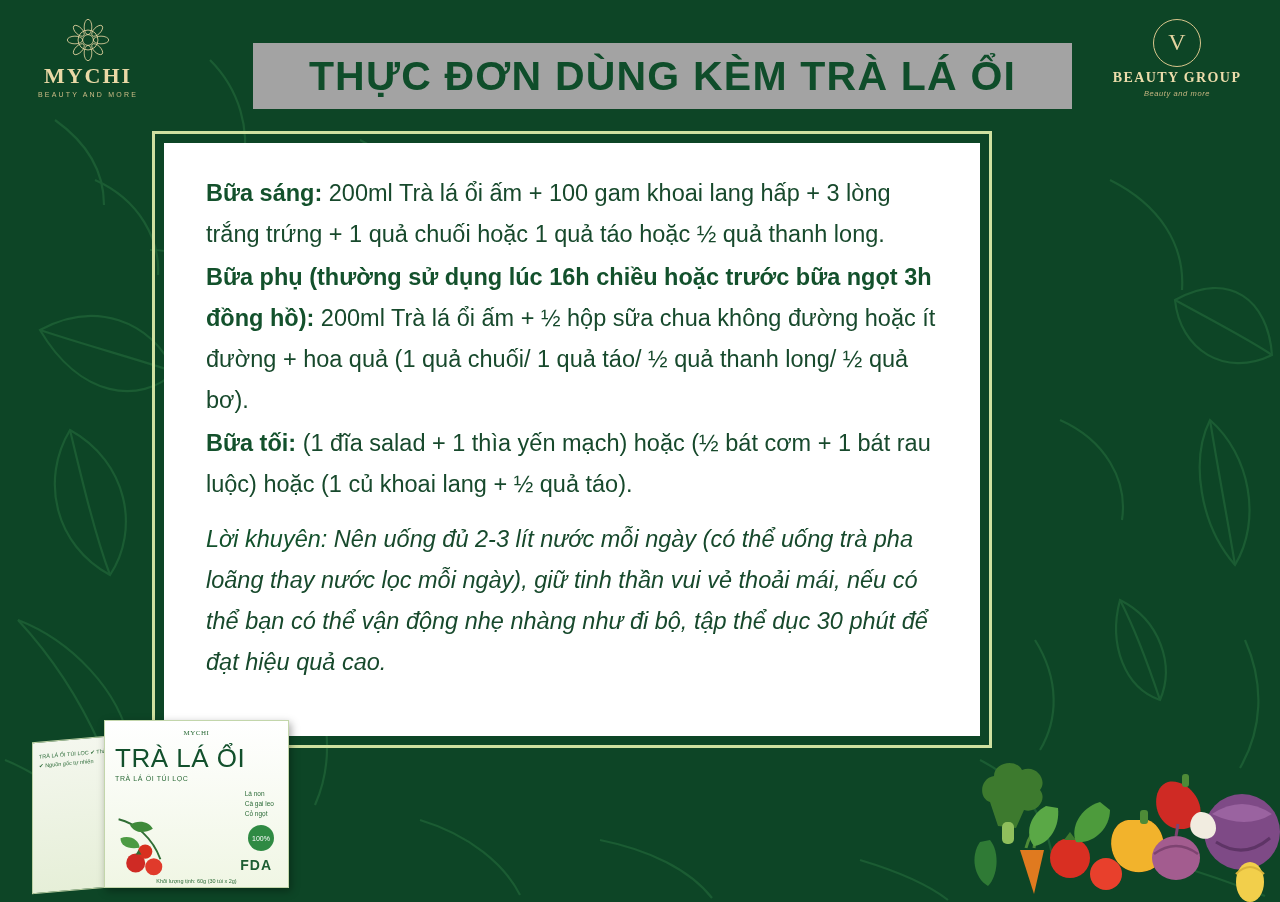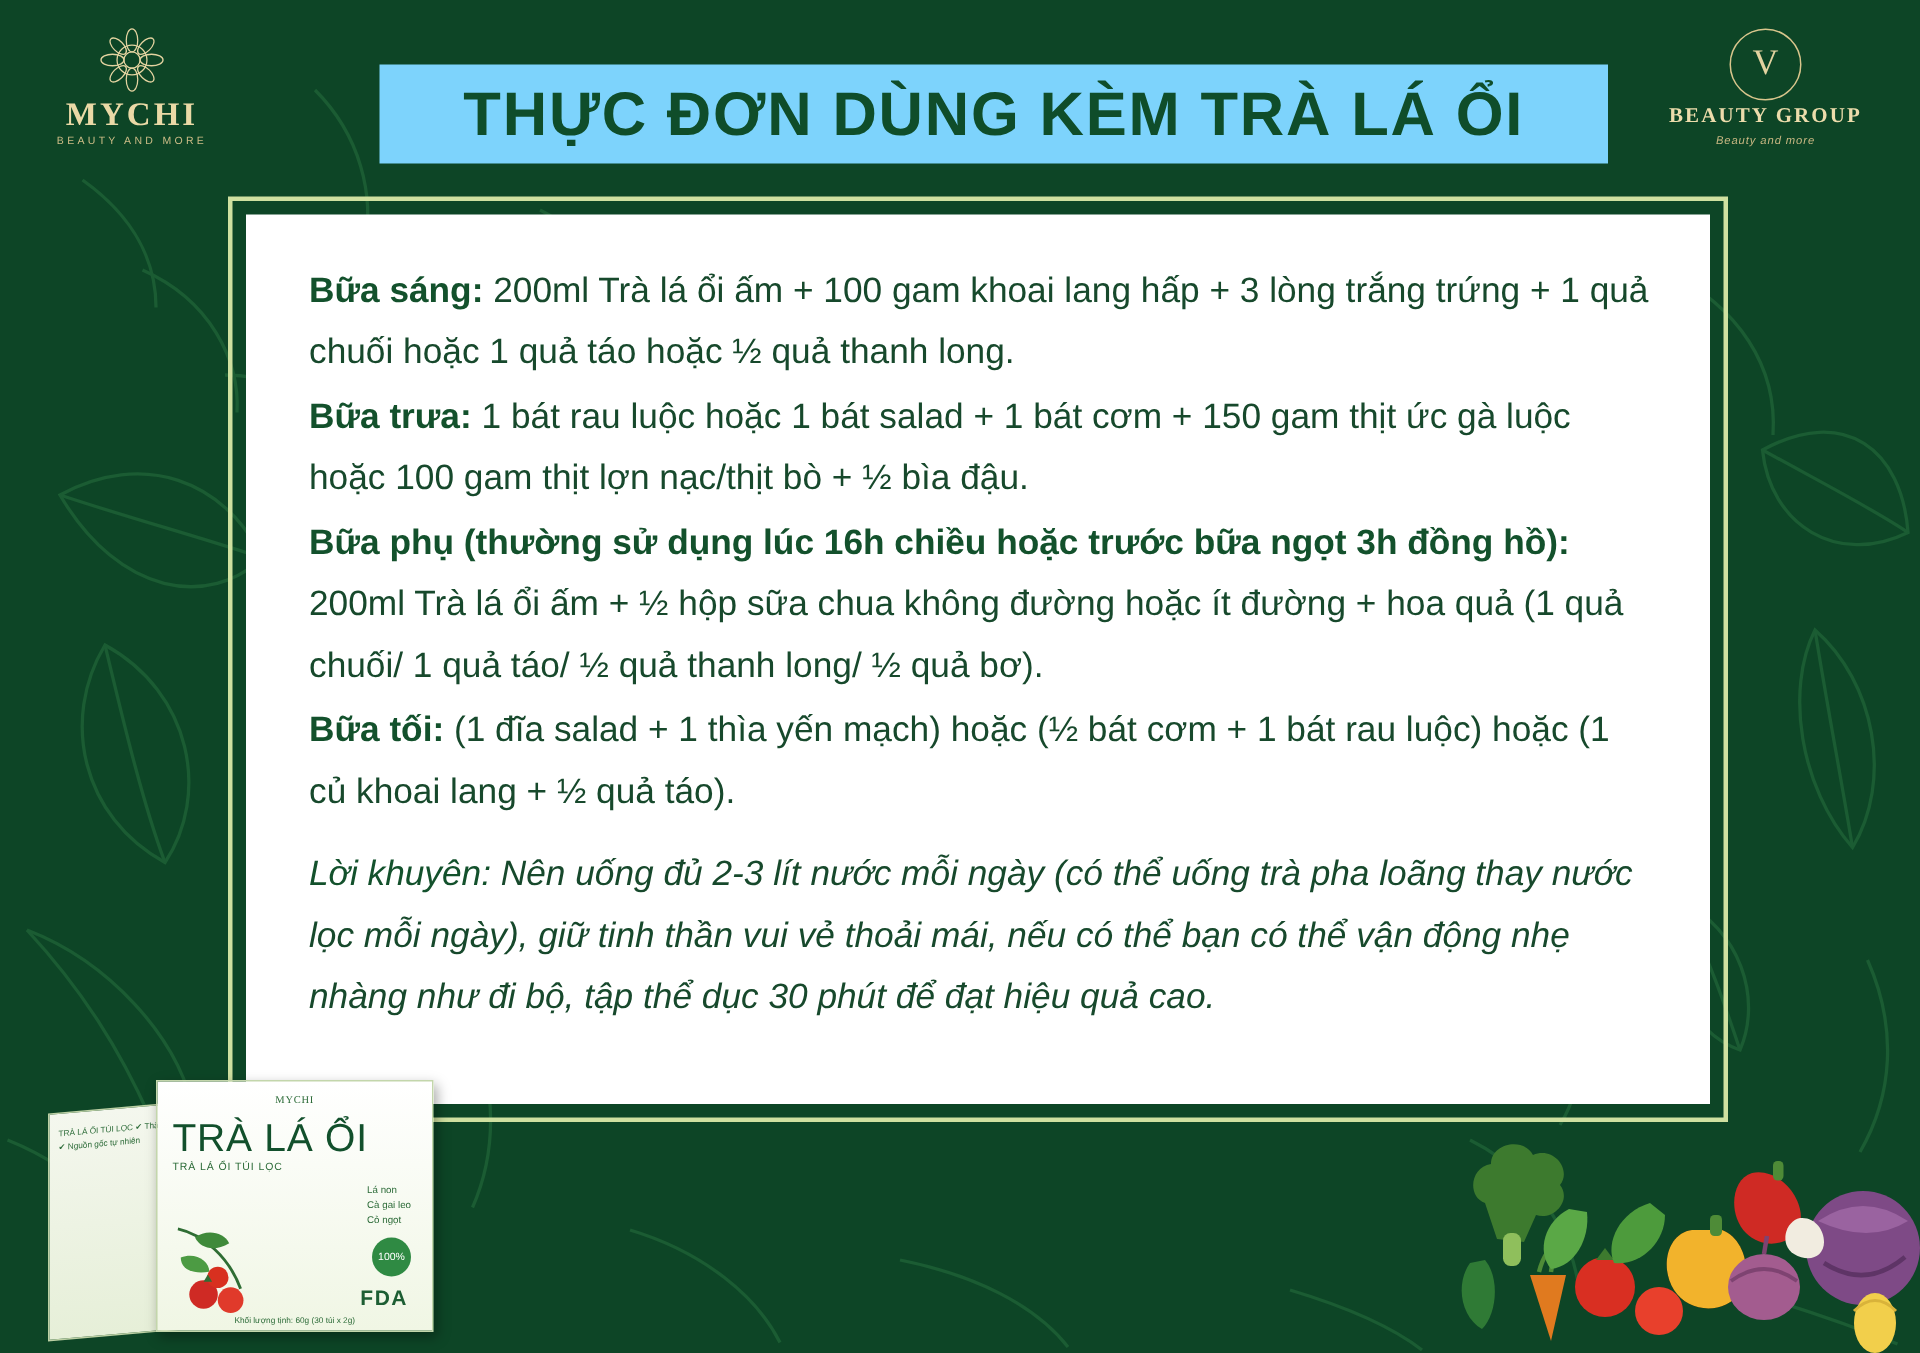--- a/index.html
+++ b/index.html
@@ -57,37 +57,37 @@
   }
   .brand-right .tag {
     font-size: 7.5px; letter-spacing: 0.6px; color: #c8b782; margin-top: 3px;
     font-style: italic;
   }
 
   
   .headline {
     position: absolute; left: 253px; top: 43px;
     width: 819px; height: 66px;
-    background: #7dd3fc;
+    background: #a3a3a3;
     display: flex; align-items: center; justify-content: center;
   }
   .headline h1 {
     margin: 0;
     font-size: 41px;
     font-weight: 800;
     letter-spacing: 1.2px;
     color: #0f4d2a;
     font-family: "Liberation Sans", sans-serif;
     white-space: nowrap;
   }
 
   
   .card-outer {
     position: absolute; left: 152px; top: 131px;
-    width: 1000px; height: 617px;
+    width: 840px; height: 617px;
     border: 3px solid #cfe0a0;
     padding: 9px;
   }
   .card {
     width: 100%; height: 100%;
     background: #ffffff;
     padding: 30px 38px 22px 42px;
   }
   .line {
     font-size: 23.5px;
@@ -234,23 +234,20 @@
     <h1>THỰC ĐƠN DÙNG KÈM TRÀ LÁ ỔI</h1>
   </div>
 
   <div class="card-outer">
     <div class="card">
 
       <p class="line">
         <b>Bữa sáng:</b><span> 200ml Trà lá ổi ấm + 100 gam khoai lang hấp + 3 lòng trắng trứng + 1 quả chuối hoặc 1 quả táo hoặc ½ quả thanh long.</span>
       </p>
 
-      <p class="line">
-        <b>Bữa trưa:</b><span> 1 bát rau luộc hoặc 1 bát salad + 1 bát cơm + 150 gam thịt ức gà luộc hoặc 100 gam thịt lợn nạc/thịt bò + ½ bìa đậu.</span>
-      </p>
 
       <p class="line">
         <b>Bữa phụ (thường sử dụng lúc 16h chiều hoặc trước bữa ngọt 3h đồng hồ):</b><span> 200ml Trà lá ổi ấm + ½ hộp sữa chua không đường hoặc ít đường + hoa quả (1 quả chuối/ 1 quả táo/ ½ quả thanh long/ ½ quả bơ).</span>
       </p>
 
       <p class="line">
         <b>Bữa tối:</b><span> (1 đĩa salad + 1 thìa yến mạch) hoặc (½ bát cơm + 1 bát rau luộc) hoặc (1 củ khoai lang + ½ quả táo).</span>
       </p>
 
       <p class="line advice">

